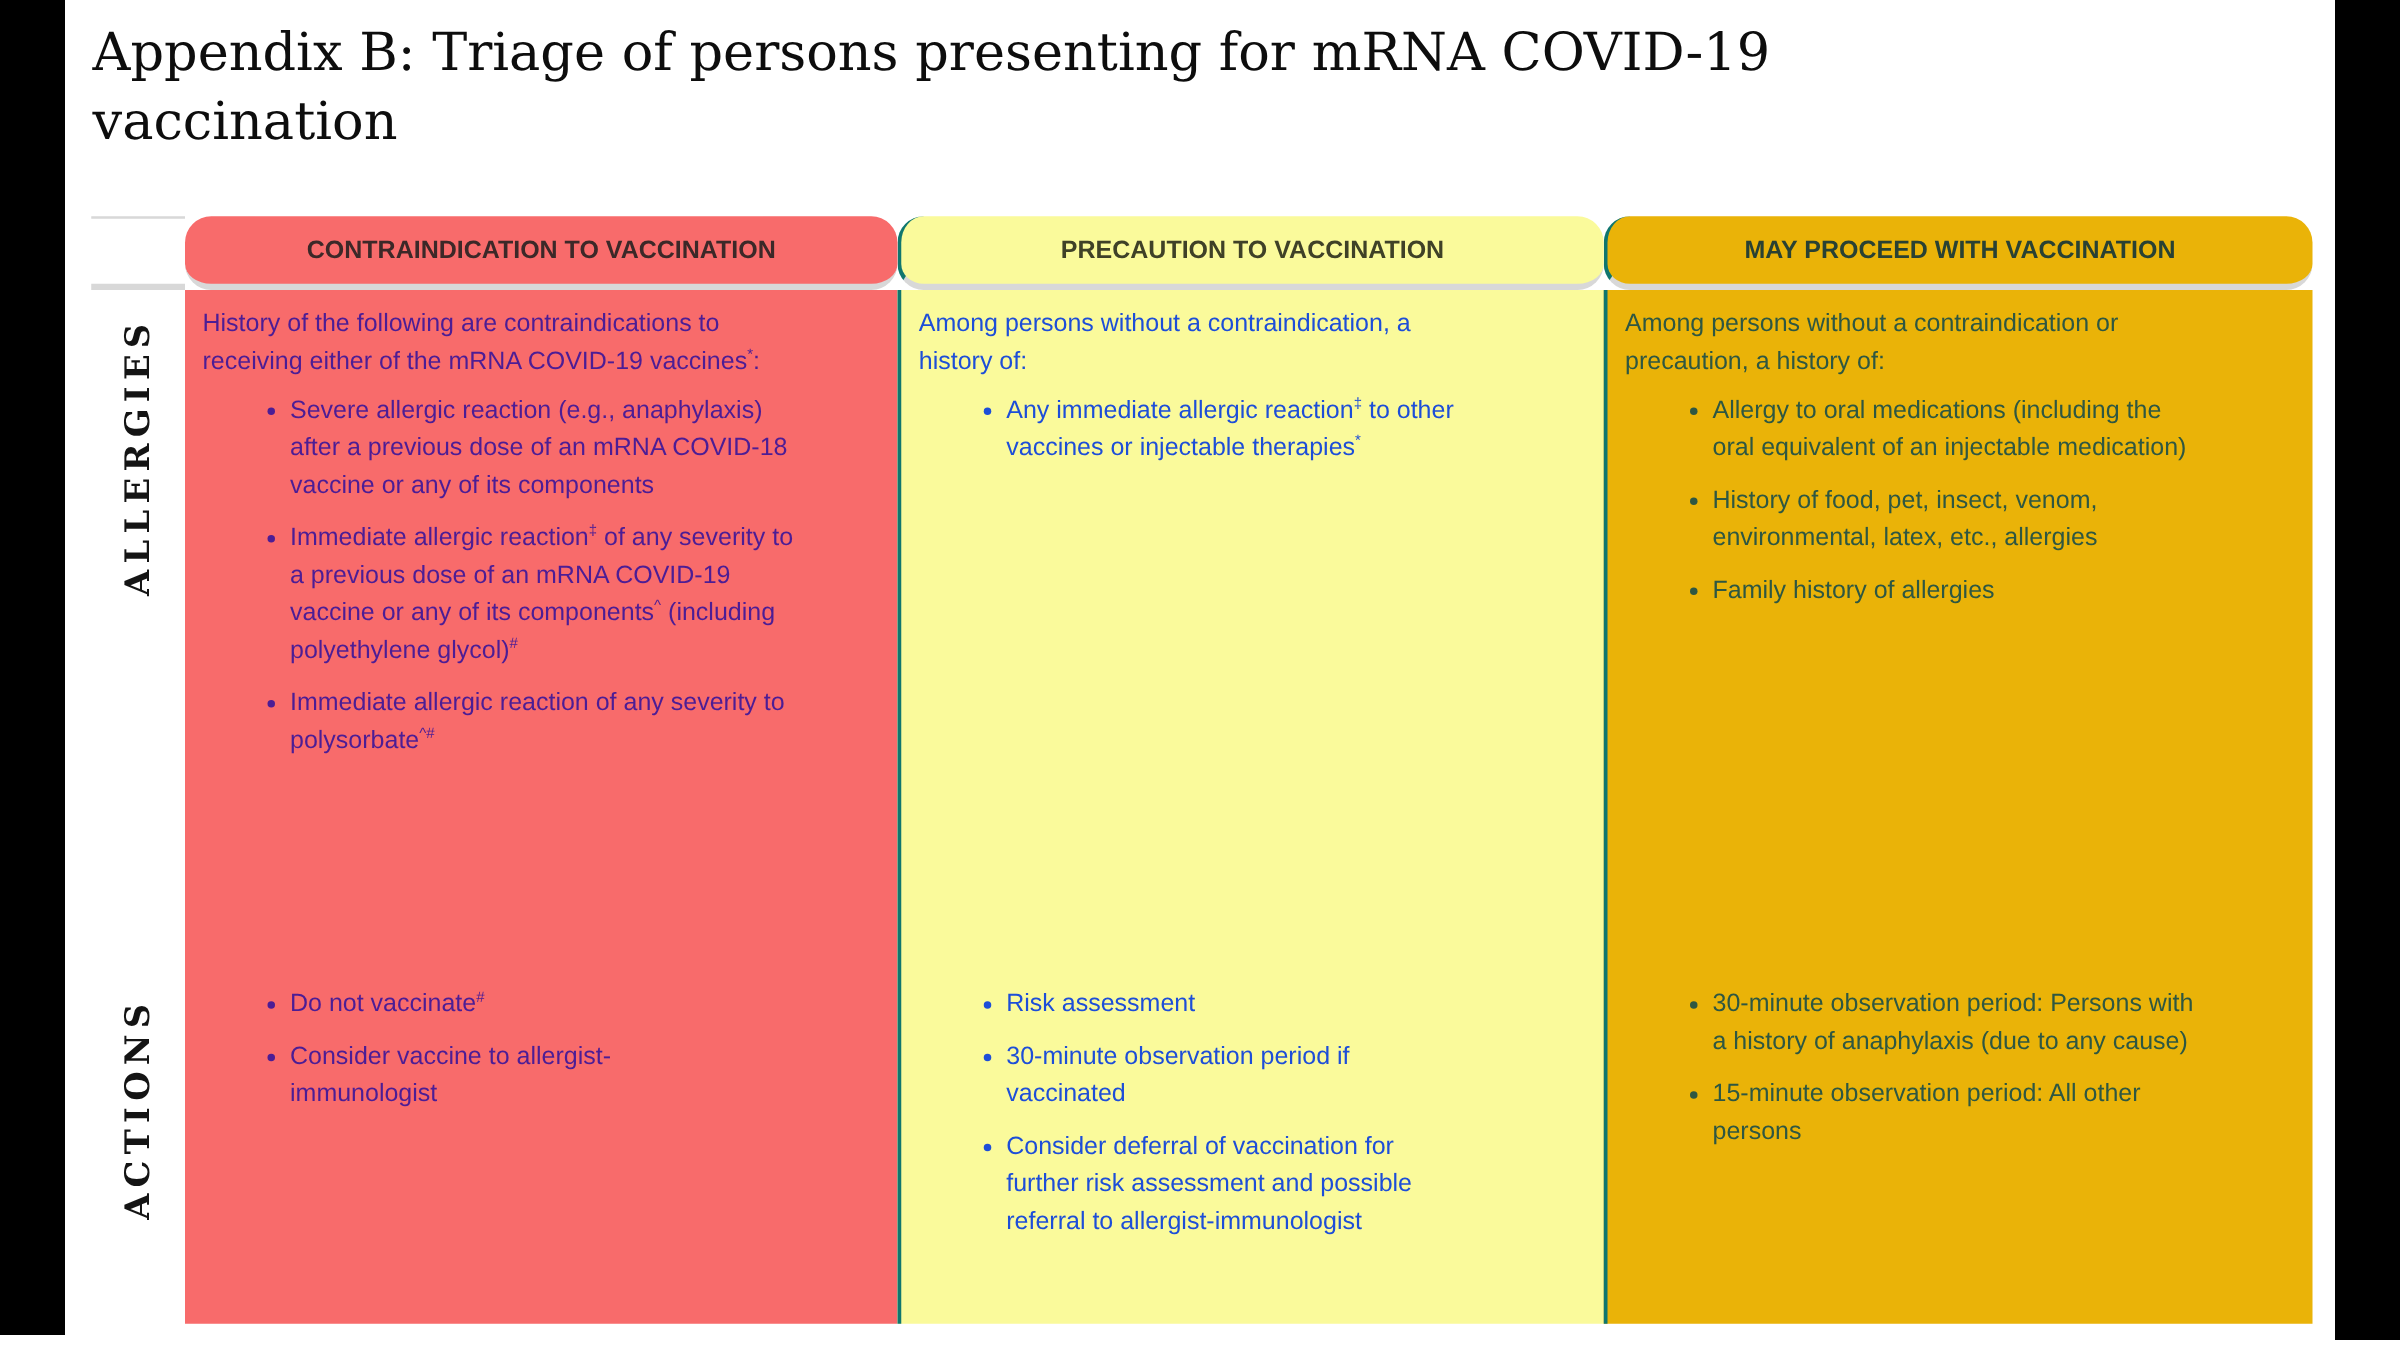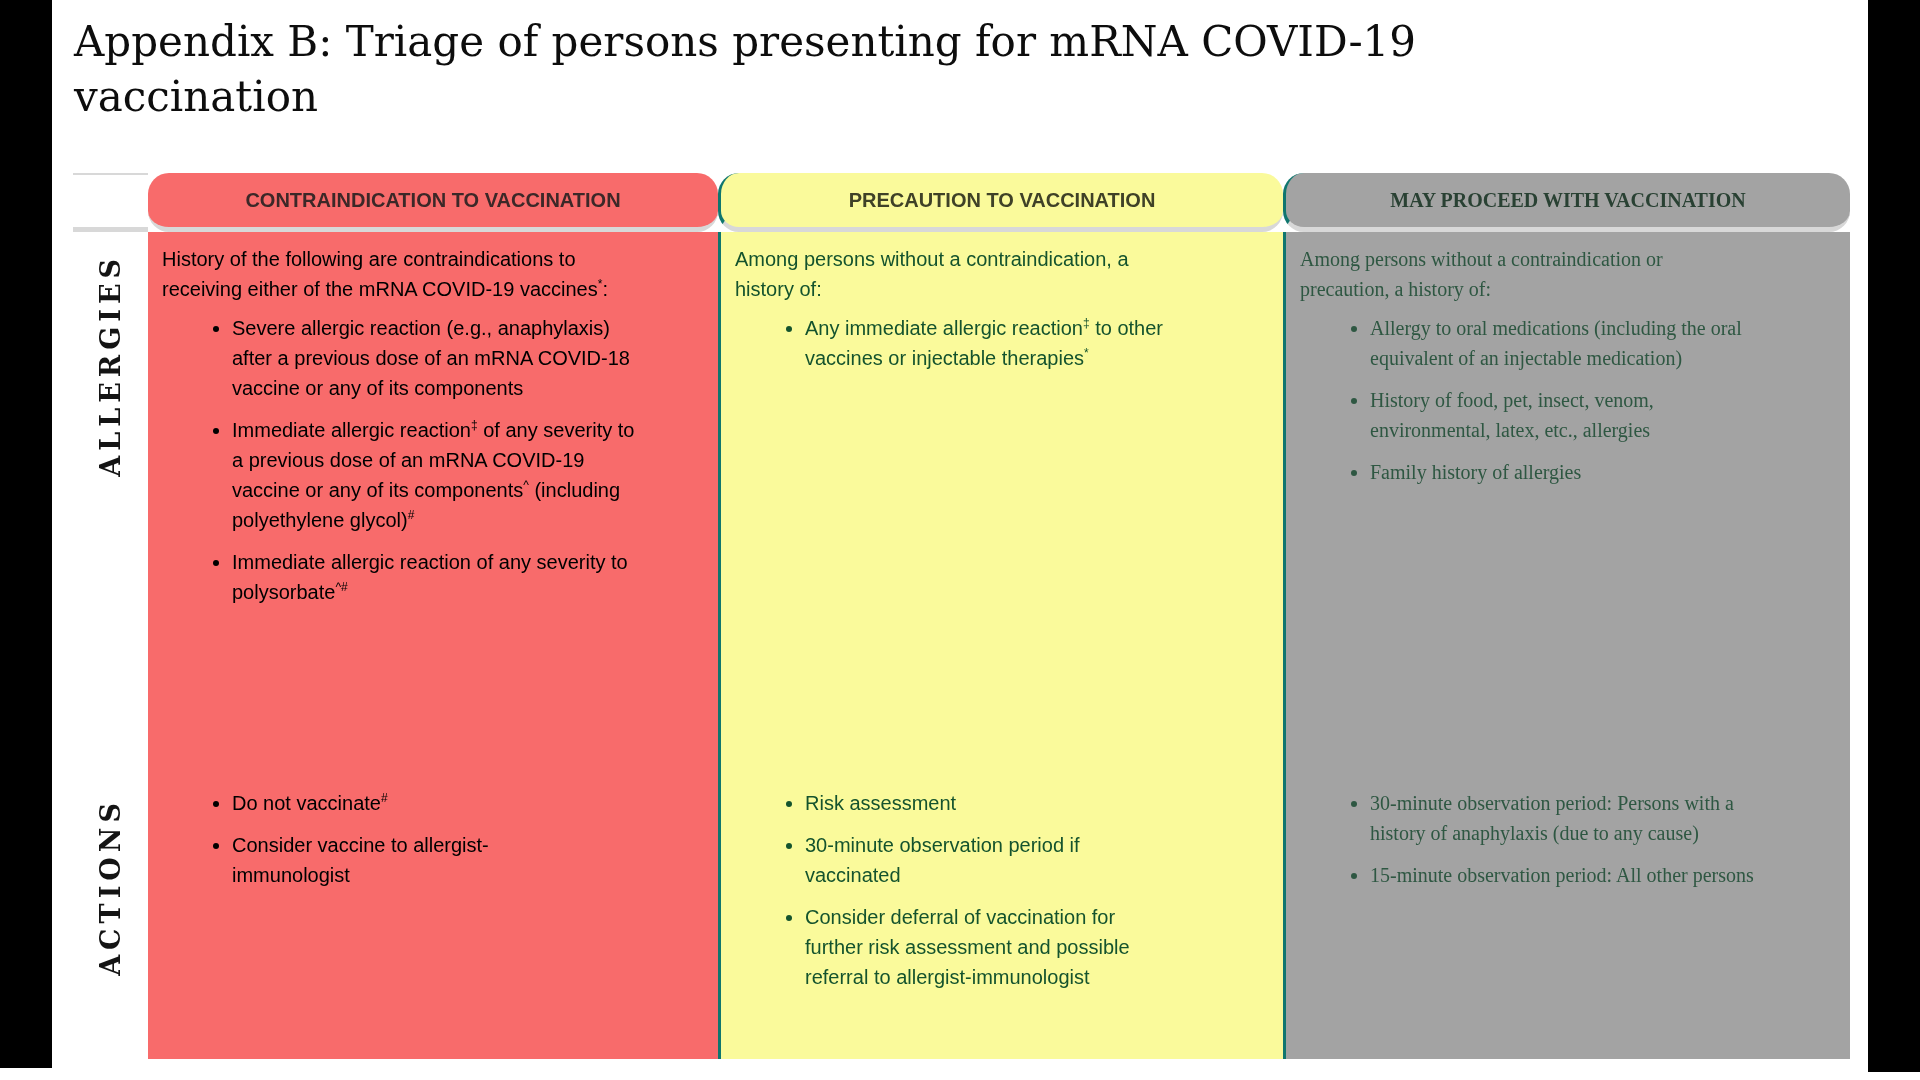--- a/index.html
+++ b/index.html
@@ -39,23 +39,23 @@
     border-bottom: 5px solid #d8d8d8;
     border-radius: 21px;
   }
   .corner {
     background: #ffffff;
     border-top: 2px solid #d8d8d8;
     border-bottom: 5px solid #d8d8d8;
   }
 
   
-  .c-red    { background: #f86b6b; color: #000000; }
-  .c-yellow { background: #fafa9b; color: #14532d; }
-  .c-green  { background: #a3a3a3; color: #2e5742; font-family: Liberation Serif, serif; }
+  .c-red    { background: #f86b6b; color: #4c1d95; }
+  .c-yellow { background: #fafa9b; color: #1d4ed8; }
+  .c-green  { background: #eab308; color: #2e5742; }
   .th.c-red    { color: #3c2828; }
   .th.c-yellow { color: #3f4127; }
   .th.c-green  { color: #294133; }
   .sep { border-left: 3px solid #0f766e; }
 
   
   .cell {
     padding: 12px 14px;
     font-size: 20px; line-height: 30px;
   }

